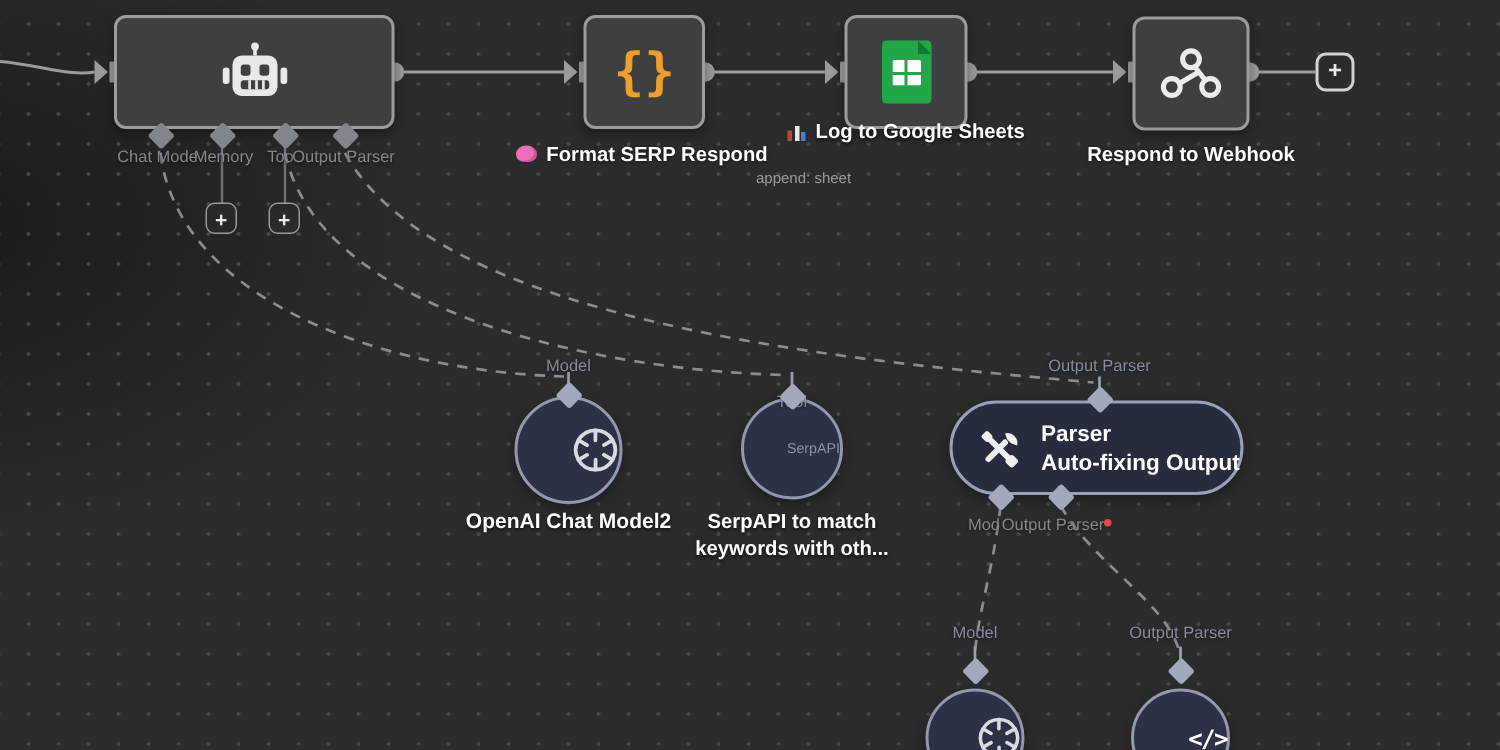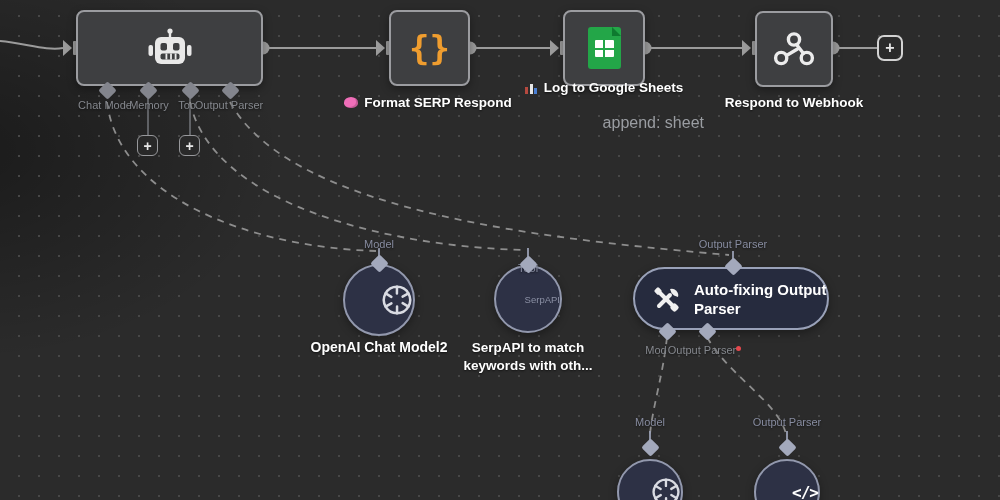--- a/index.html
+++ b/index.html
@@ -37,21 +37,21 @@
   }
   .diamond{
     position:absolute;z-index:4;width:13px;height:13px;border-radius:2px;
     transform:rotate(45deg);background:#83858d;
   }
   .diamond.light{background:#a3a9bc;}
   .caption{
     position:absolute;z-index:5;color:#ffffff;font-weight:bold;font-size:13.5px;
     text-align:center;text-shadow:0 1px 2px rgba(0,0,0,.6);
   }
-  .subcaption{position:absolute;z-index:5;color:#9a9da2;font-size:16px;text-align:right;}
+  .subcaption{position:absolute;z-index:5;color:#9a9da2;font-size:10px;text-align:left;}
   .conn-label{
     position:absolute;z-index:4;color:#85888e;font-size:11px;text-align:center;white-space:nowrap;
     text-shadow:0 1px 2px rgba(0,0,0,.5);
   }
   .conn-label.blue{color:#878ca0;}
   .plus-btn{
     position:absolute;z-index:4;box-sizing:border-box;border:1.5px solid #97989b;border-radius:6px;
     color:#e8e8e8;display:flex;align-items:center;justify-content:center;
     font-size:14px;font-weight:bold;background:rgba(43,43,43,.6);cursor:pointer;
   }
@@ -249,22 +249,22 @@
         <g stroke="#f0f0f0" stroke-width="4" stroke-linecap="round">
           <path d="M8,8 L22,22" fill="none"></path>
           <path d="M8,22 L19,11" fill="none"></path>
         </g>
         <path d="M19,5 a6.5,6.5 0 0 1 8,8 l-4,-1.5 -2.5,-2.5 Z" fill="#f0f0f0"></path>
         <rect x="4" y="4" width="6" height="6" rx="1.5" fill="#f0f0f0" transform="rotate(45 7 7)"></rect>
         <rect x="20" y="20" width="7" height="7" rx="2" fill="#f0f0f0" transform="rotate(45 23.5 23.5)"></rect>
       </svg>
     </span>
     <span class="autofix-text">
+      <span style="display:block;">Parser</span>
       <span style="display:block;">Auto-fixing Output</span>
-      <span style="display:block;">Parser</span>
     </span>
   </div>
   <div class="diamond light" style="left:726.5px;top:260px;"></div>
   <div class="diamond light" style="left:660.5px;top:324.5px;"></div>
   <div class="diamond light" style="left:700.5px;top:324.5px;"></div>
   <div class="conn-label" style="left:626px;top:344px;width:60px;">Mod</div>
   <div class="conn-label" style="left:652px;top:344px;width:100px;">Output Parser</div>
   <div class="req-dot" style="left:736px;top:346px;"></div>
 
   <div class="conn-label blue" style="left:610px;top:416px;width:80px;">Model</div>

